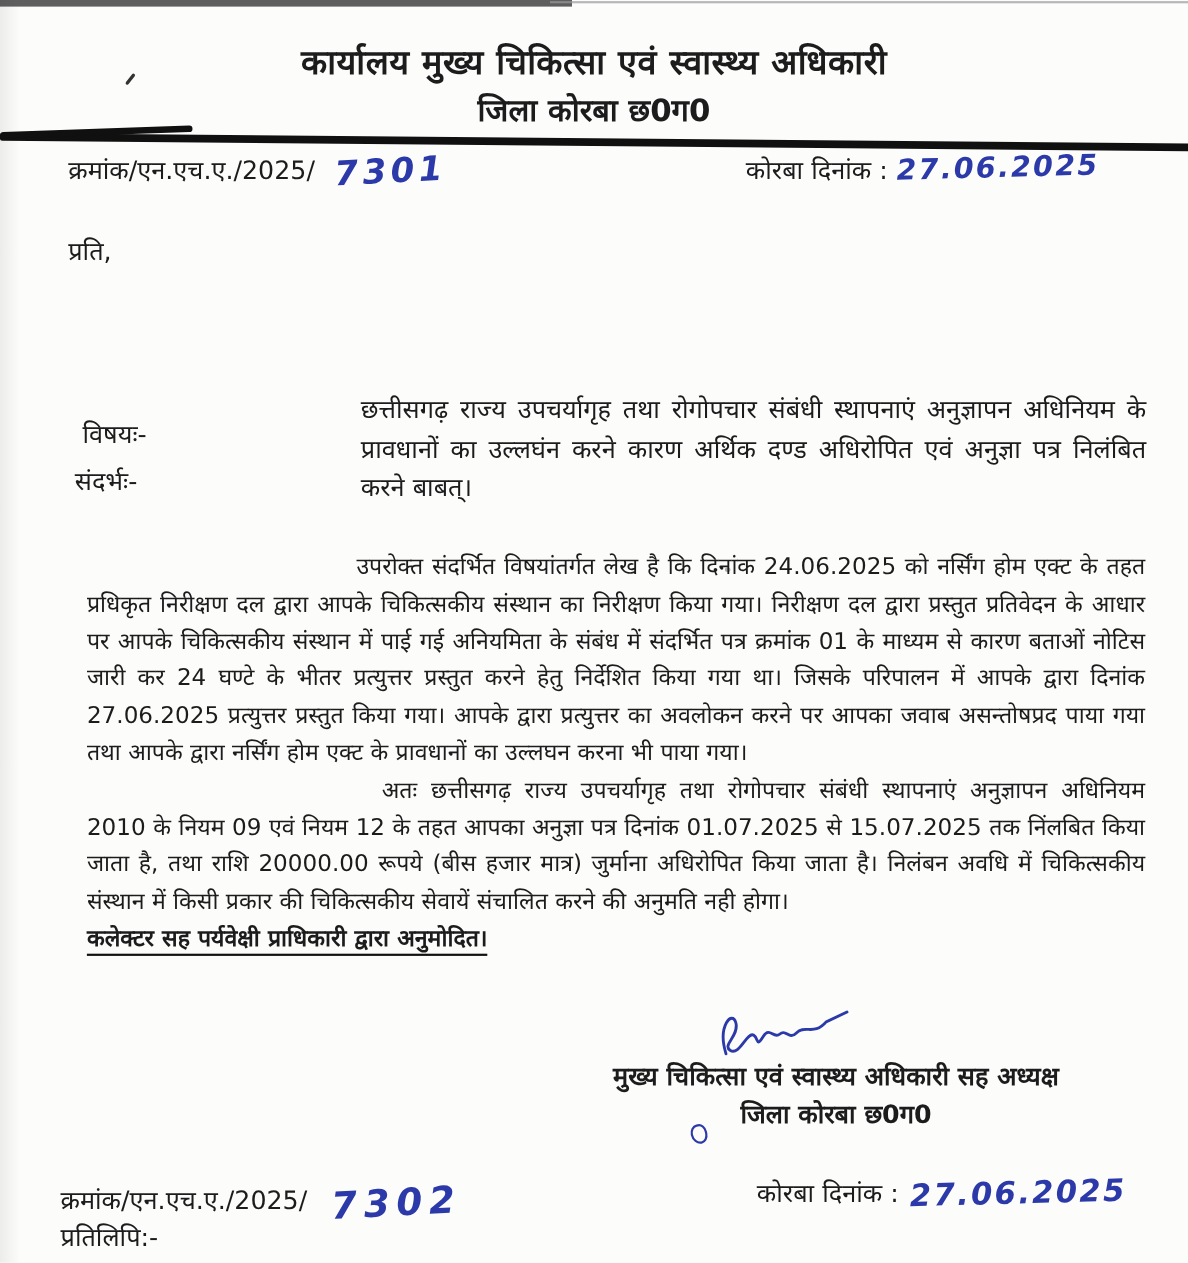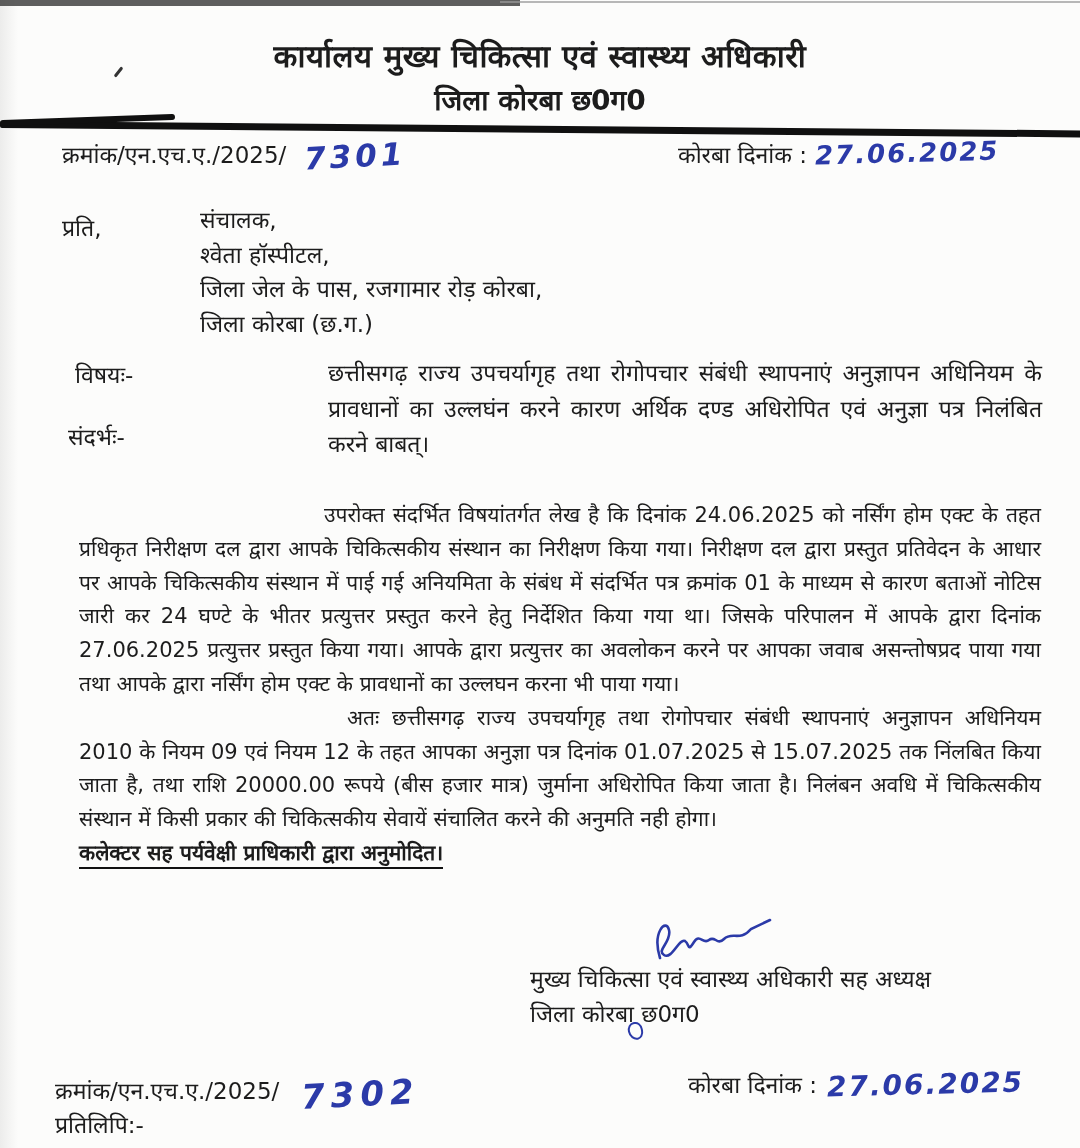--- a/index.html
+++ b/index.html
@@ -38,34 +38,34 @@
   }
   .hand-no   { font-size: 31px; letter-spacing: 4px; transform: rotate(-3deg); }
   .hand-date { font-size: 26px; letter-spacing: 2px; transform: rotate(-1.5deg); }
 
   .ref-top   { left: 62px;  top: 138px; display: flex; align-items: flex-start; gap: 18px; }
   .date-top  { left: 678px; top: 138px; display: flex; align-items: flex-start; gap: 8px; }
   .to-label  { left: 62px;  top: 171px; margin-top: 40px; }
 
   .address   { left: 200px; top: 203px; font-size: 23px; font-weight: 500; line-height: 34.5px; }
 
-  .subj-label { left: 75px; top: 358px; }
+  .subj-label { left: 75px; top: 378px; }
   .subj-text  { left: 300px; top: 356px; width: 714px; font-size: 23px; line-height: 35.5px; text-align: justify; margin-left: 28px; }
   .ref-label  { left: 68px; top: 420px; }
   .ref-items  { left: 300px; top: 427px; font-size: 23px; line-height: 35px; }
 
   .letter-body { left: 55px; top: 499px; width: 962px; font-size: 21px; line-height: 33.8px; text-align: justify; margin-left: 24px; }
   .letter-body p { margin: 0; }
   .p1 { text-indent: 245px; }
   .p2 { text-indent: 268px; }
   .approval { font-weight: 700; text-align: left; }
   .approval span { border-bottom: 2.5px solid #111; padding-bottom: 2px; }
 
   .signature-svg { left: 648px; top: 914px; }
-  .sig-block { left: 530px; top: 962px; width: 460px; text-align: left; font-size: 23px; font-weight: 400; line-height: 34.5px; }
+  .sig-block { left: 530px; top: 962px; width: 460px; text-align: center; font-size: 23px; font-weight: 700; line-height: 34.5px; }
   .blue-loop { left: 628px; top: 1022px; width: 15px; height: 18px; border: 2.5px solid #2b3aa8; border-radius: 50% 50% 50% 60%; transform: rotate(-12deg); }
 
   .ref-bottom  { left: 55px;  top: 1074px; display: flex; align-items: flex-start; gap: 22px; }
   .date-bottom { left: 688px; top: 1068px; display: flex; align-items: flex-start; gap: 10px; }
   .ref-bottom .hand-no { font-size: 34px; letter-spacing: 6px; }
   .date-bottom .hand-date { font-size: 28px; }
   .copy-label  { left: 55px; top: 1108px; }
 </style>
 </head>
 <body>
@@ -86,26 +86,20 @@
   <div class="abs ref-top">
     <span class="printed">क्रमांक/एन.एच.ए./2025/</span>
     <span class="hand hand-no">7301</span>
   </div>
   <div class="abs date-top">
     <span class="printed">कोरबा दिनांक :</span>
     <span class="hand hand-date">27.06.2025</span>
   </div>
 
   <div class="abs printed to-label">प्रति,</div>
-  <div class="abs address">
-    <div>संचालक,</div>
-    <div>श्वेता हॉस्पीटल,</div>
-    <div>जिला जेल के पास, रजगामार रोड़ कोरबा,</div>
-    <div>जिला कोरबा (छ.ग.)</div>
-  </div>
 
   <div class="abs printed subj-label">विषयः-</div>
   <div class="abs subj-text">छत्तीसगढ़ राज्य उपचर्यागृह तथा रोगोपचार संबंधी स्थापनाएं अनुज्ञापन अधिनियम के प्रावधानों का उल्लघंन करने कारण अर्थिक दण्ड अधिरोपित एवं अनुज्ञा पत्र निलंबित करने बाबत्।</div>
 
   <div class="abs printed ref-label">संदर्भः-</div>
 
   <div class="abs letter-body">
     <p class="p1">उपरोक्त संदर्भित विषयांतर्गत लेख है कि दिनांक 24.06.2025 को नर्सिंग होम एक्ट के तहत प्रधिकृत निरीक्षण दल द्वारा आपके चिकित्सकीय संस्थान का निरीक्षण किया गया। निरीक्षण दल द्वारा प्रस्तुत प्रतिवेदन के आधार पर आपके चिकित्सकीय संस्थान में पाई गई अनियमिता के संबंध में संदर्भित पत्र क्रमांक 01 के माध्यम से कारण बताओं नोटिस जारी कर 24 घण्टे के भीतर प्रत्युत्तर प्रस्तुत करने हेतु निर्देशित किया गया था। जिसके परिपालन में आपके द्वारा दिनांक 27.06.2025 प्रत्युत्तर प्रस्तुत किया गया। आपके द्वारा प्रत्युत्तर का अवलोकन करने पर आपका जवाब असन्तोषप्रद पाया गया तथा आपके द्वारा नर्सिंग होम एक्ट के प्रावधानों का उल्लघन करना भी पाया गया।</p>
     <p class="p2">अतः छत्तीसगढ़ राज्य उपचर्यागृह तथा रोगोपचार संबंधी स्थापनाएं अनुज्ञापन अधिनियम 2010 के नियम 09 एवं नियम 12 के तहत आपका अनुज्ञा पत्र दिनांक 01.07.2025 से 15.07.2025 तक निंलबित किया जाता है, तथा राशि 20000.00 रूपये (बीस हजार मात्र) जुर्माना अधिरोपित किया जाता है। निलंबन अवधि में चिकित्सकीय संस्थान में किसी प्रकार की चिकित्सकीय सेवायें संचालित करने की अनुमति नही होगा।</p>
     <p class="approval"><span>कलेक्टर सह पर्यवेक्षी प्राधिकारी द्वारा अनुमोदित।</span></p>

